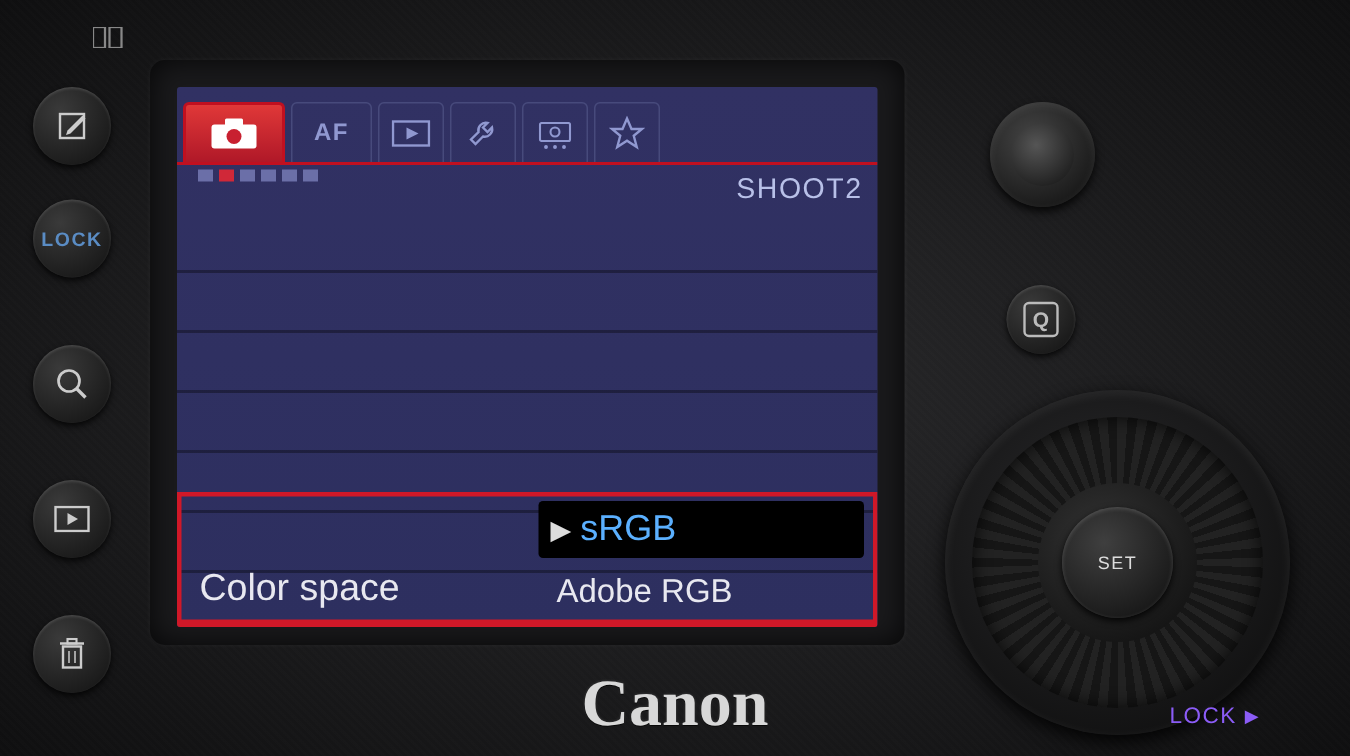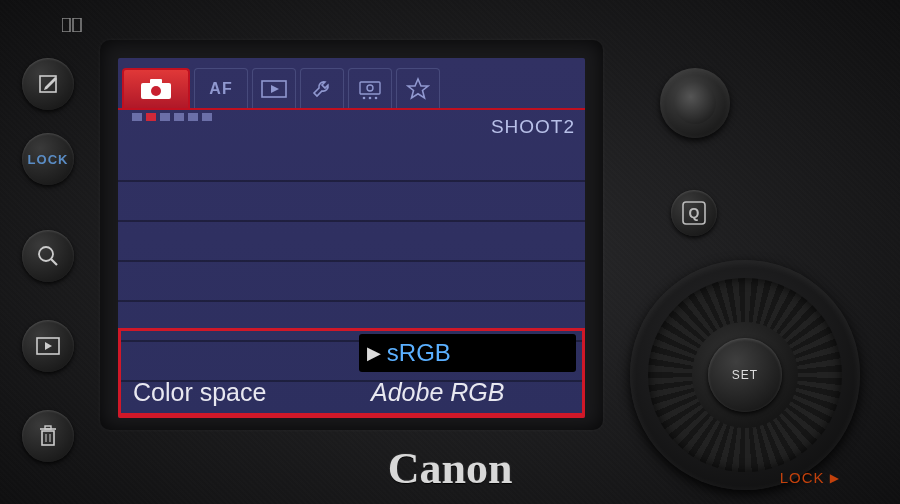--- a/index.html
+++ b/index.html
@@ -70,21 +70,21 @@
   .opt-highlight {
     position:absolute; left: 238px; right:6px; top:3px; height:38px;
     background:#000; border-radius:3px; display:flex; align-items:center;
     color:#5bb0ff; font-size:24px; font-weight:500; padding-left:8px;
   }
   .opt-highlight .tri { color:#ddd; margin-right:6px; font-size:18px;}
   .setting-label {
     position:absolute; left: 12px; bottom:6px; color:#e8e8f0; font-size:25px;
   }
   .setting-value {
-    position:absolute; left: 250px; bottom:6px; color:#e8e8f0; font-size:25px;font-style:italic;
+    position:absolute; left: 250px; bottom:6px; color:#e8e8f0; font-size:22px;
   }
 
   
   .btn-phys {
     position:absolute; width:52px; height:52px; border-radius:50%;
     background: radial-gradient(circle at 35% 30%, #3a3a3a, #111);
     box-shadow: 0 2px 4px rgba(0,0,0,0.8), inset 0 1px 2px rgba(255,255,255,0.15);
     display:flex; align-items:center; justify-content:center;
     color:#c8c8d0;
   }
@@ -120,21 +120,21 @@
     background: radial-gradient(circle at 40% 35%, #333, #0c0c0c);}
   .setbtn { position:absolute; right:118px; top:338px; width:74px; height:74px; border-radius:50%;
     background: radial-gradient(circle at 38% 32%, #3f3f3f, #0e0e0e);
     box-shadow: 0 2px 5px rgba(0,0,0,0.9), inset 0 1px 3px rgba(255,255,255,0.18);
     display:flex; align-items:center; justify-content:center;
     color:#ddd; font-size:12px; font-weight:normal; letter-spacing:1px; z-index:3;}
 
   .brand { position:absolute; left:50%; transform:translateX(-50%); bottom:10px;
     color:#d8d8d8; font-family: 'Times New Roman', serif; font-weight:bold;
     font-size:44px; text-shadow: 0 1px 1px #000, 0 0 2px rgba(255,255,255,0.2);}
-  .locklabel { position:absolute; right:60px; bottom:18px; color:#c2410c; font-size:15px; letter-spacing:1px;}
+  .locklabel { position:absolute; right:60px; bottom:18px; color:#8b5cf6; font-size:15px; letter-spacing:1px;}
   .locklabel .tri { font-size:12px; vertical-align:1px;}
 </style>
 </head>
 <body>
 
 <div class="topicon">
   <svg width="20" height="14" viewBox="0 0 20 14">
       <rect x="0" y="0" width="8" height="14" fill="none" stroke="#888" stroke-width="1.5"></rect>
       <rect x="11" y="0" width="8" height="14" fill="none" stroke="#888" stroke-width="1.5"></rect>
     </svg>

